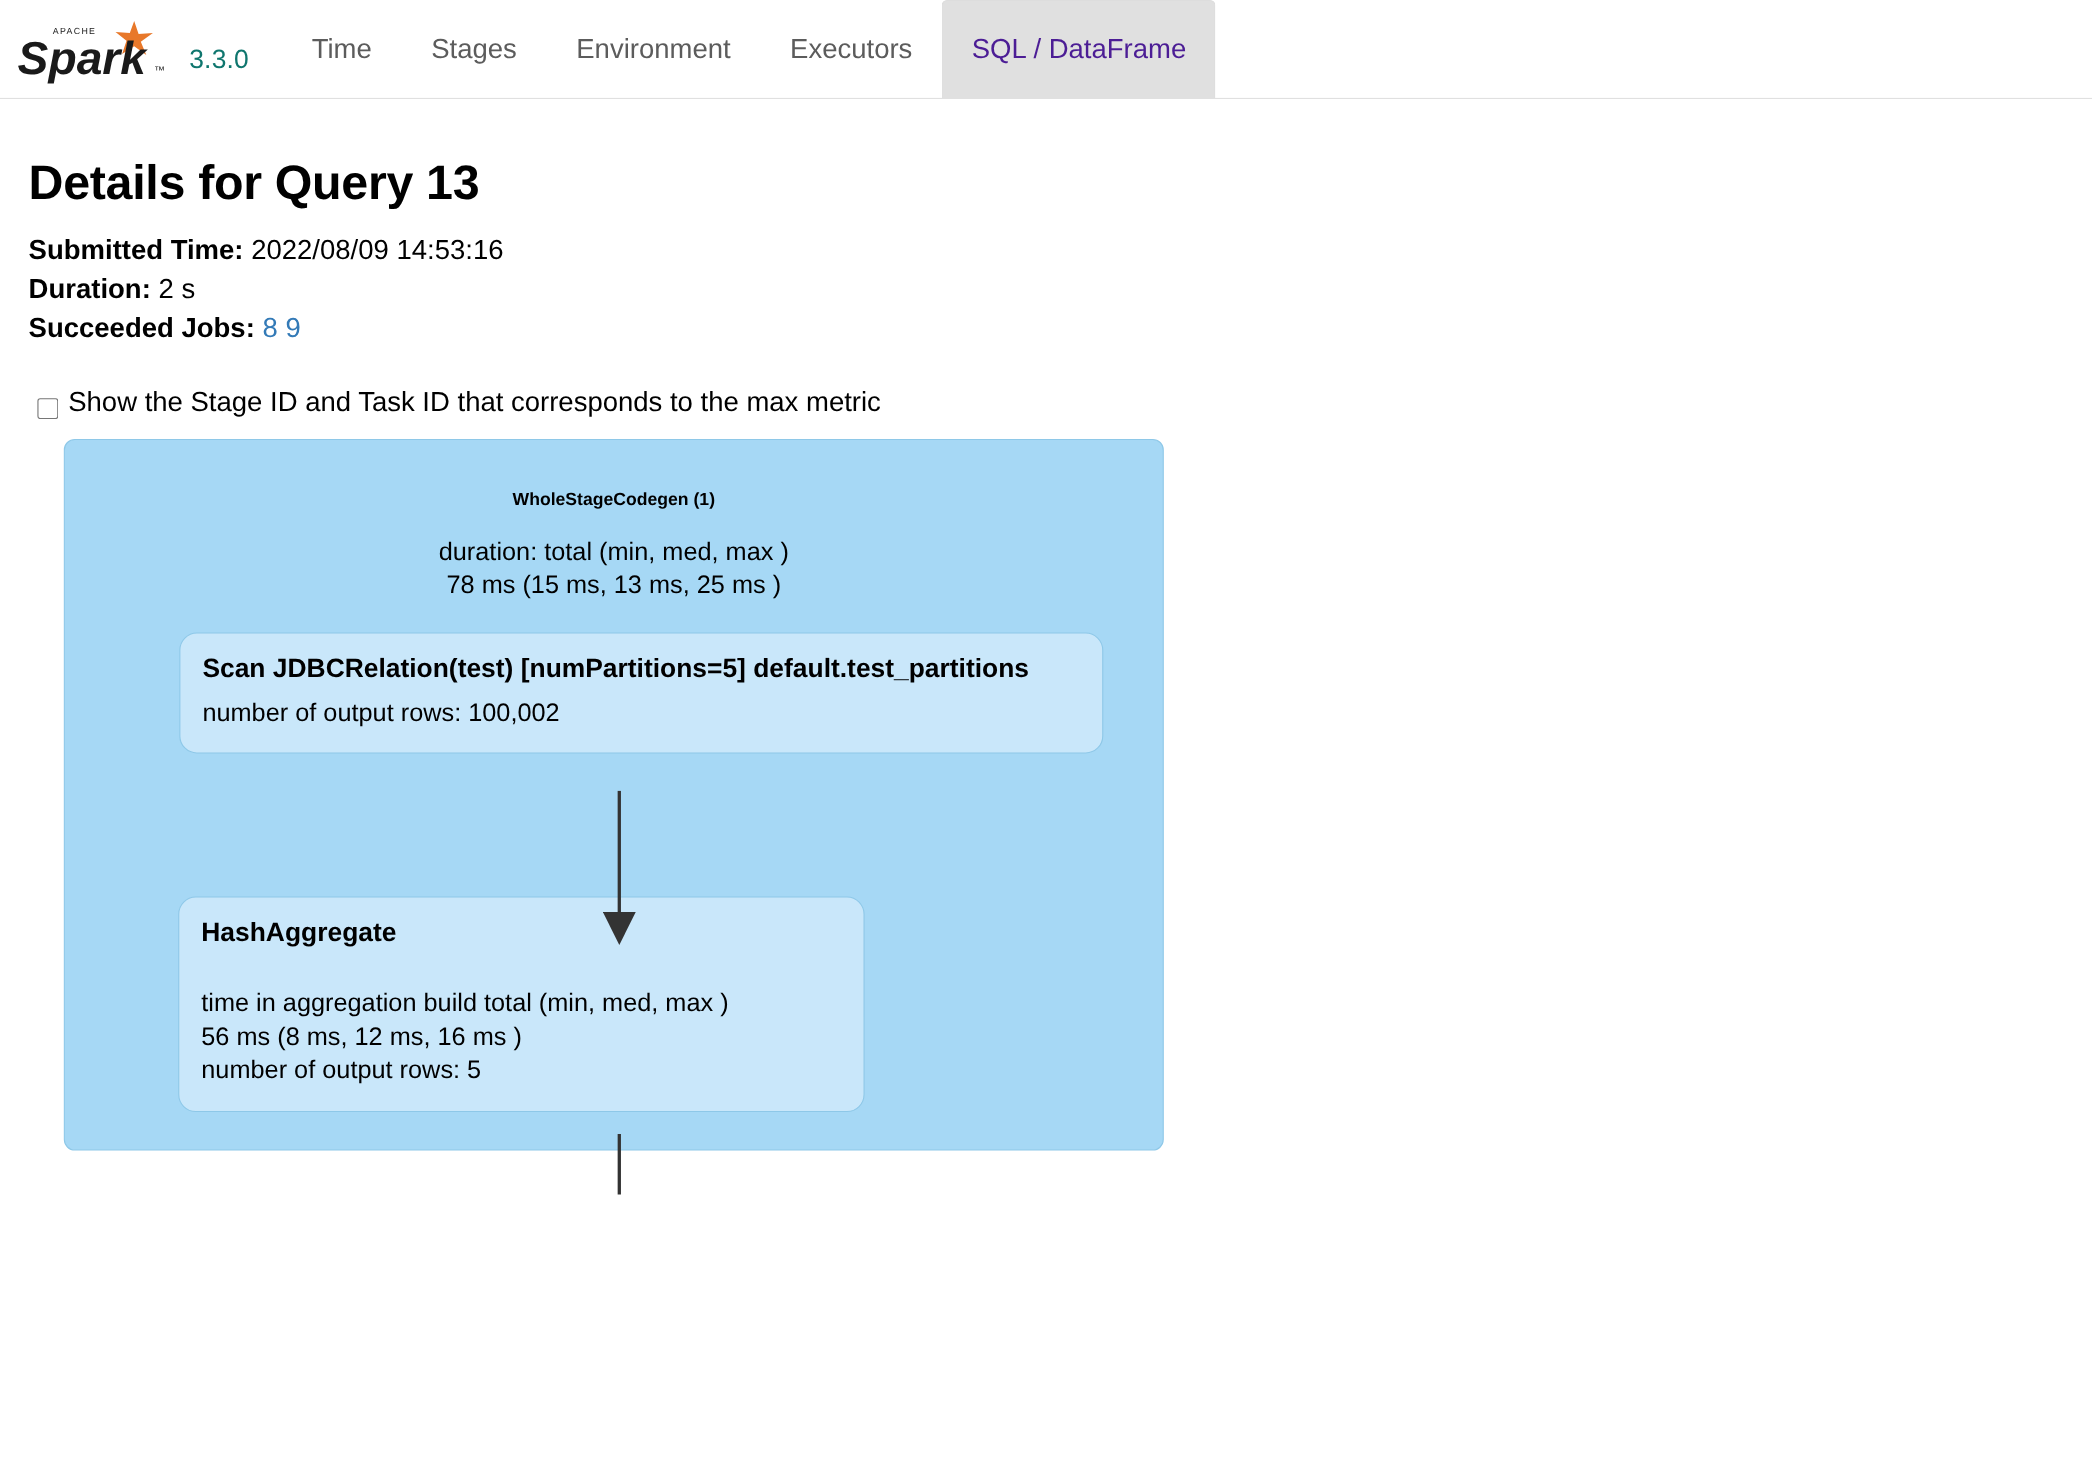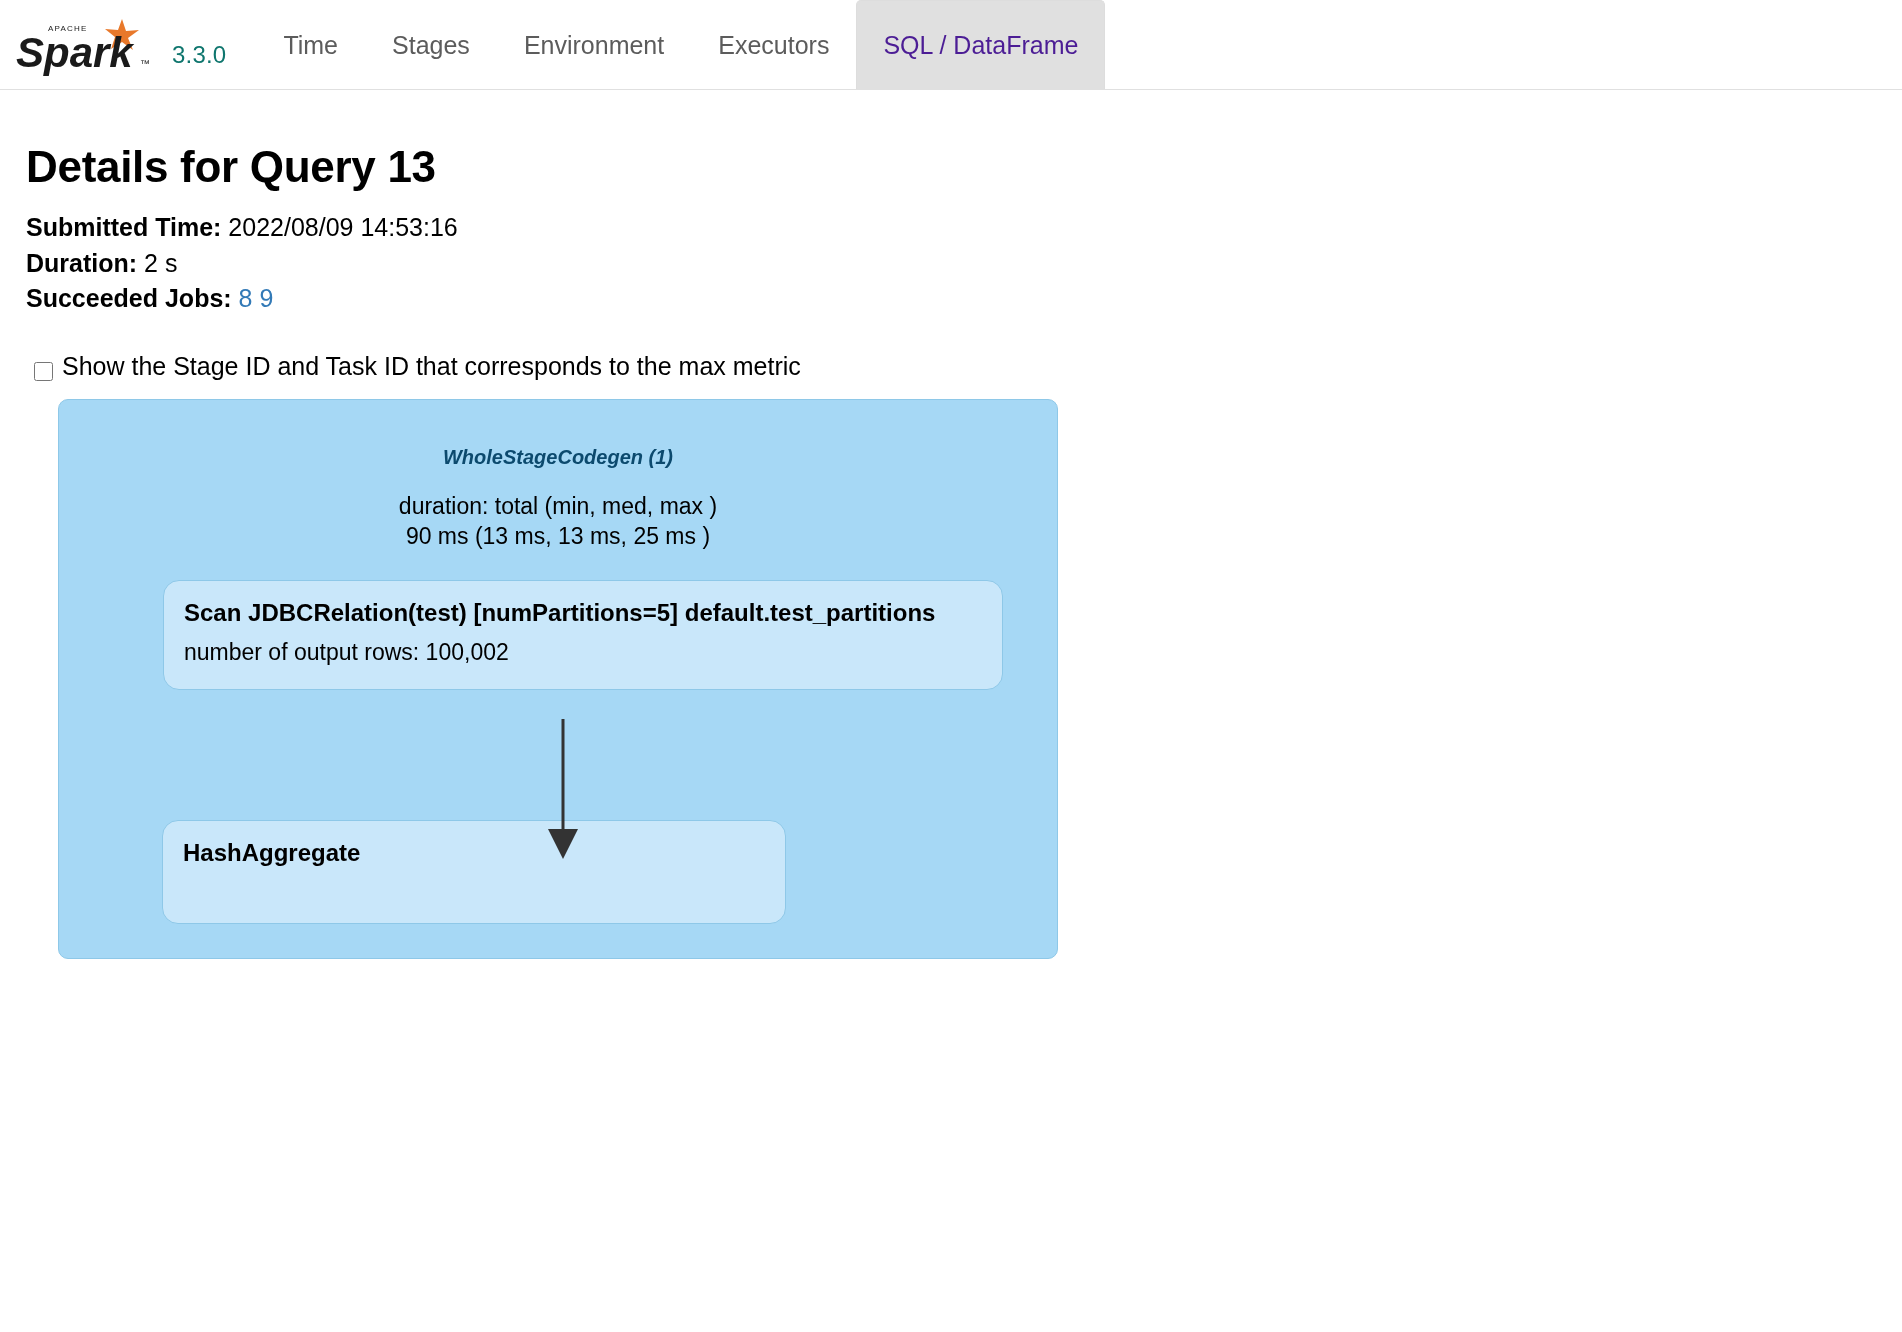--- a/index.html
+++ b/index.html
@@ -112,25 +112,24 @@
   }
   .cluster {
     background: #a6d8f5;
     border: 1px solid #8ec8e8;
     border-radius: 10px;
     width: 1000px;
     padding: 22px 22px 34px 22px;
   }
   .cluster-title {
     text-align: center;
-    font-size: 20px;
+    font-size: 16px;
     font-weight: 700;
     margin: 24px 0 0 0;
-    color: #0c4a6e;
-    font-style: italic;
+    color: #000000;
   }
   .cluster-metrics {
     text-align: center;
     font-size: 23px;
     line-height: 1.33;
     margin: 22px 0 28px 0;
     color: #000;
     white-space: pre-line;
   }
   .node {
@@ -230,26 +229,29 @@
       </defs>
 
       <line x1="505" y1="320" x2="505" y2="448" stroke="#333333" stroke-width="3" marker-end="url(#ah)"></line>
 
       <line x1="505" y1="632" x2="505" y2="870" stroke="#333333" stroke-width="3" marker-end="url(#ah)"></line>
     </svg>
 
     <div class="cluster">
       <div class="cluster-title">WholeStageCodegen (1)</div>
       <div class="cluster-metrics">duration: total (min, med, max )
-90 ms (13 ms, 13 ms, 25 ms )</div>
+78 ms (15 ms, 13 ms, 25 ms )</div>
 
       <div class="node node-scan">
         <div class="node-title">Scan JDBCRelation(test) [numPartitions=5] default.test_partitions</div>
         <div class="node-metric">number of output rows: 100,002</div>
       </div>
 
       <div class="node node-hash">
         <div class="node-title">HashAggregate</div>
+        <div class="node-metric">time in aggregation build total (min, med, max )
+56 ms (8 ms, 12 ms, 16 ms )
+number of output rows: 5</div>
       </div>
     </div>
 
   </div>
 </div>
 
 </body></html>

